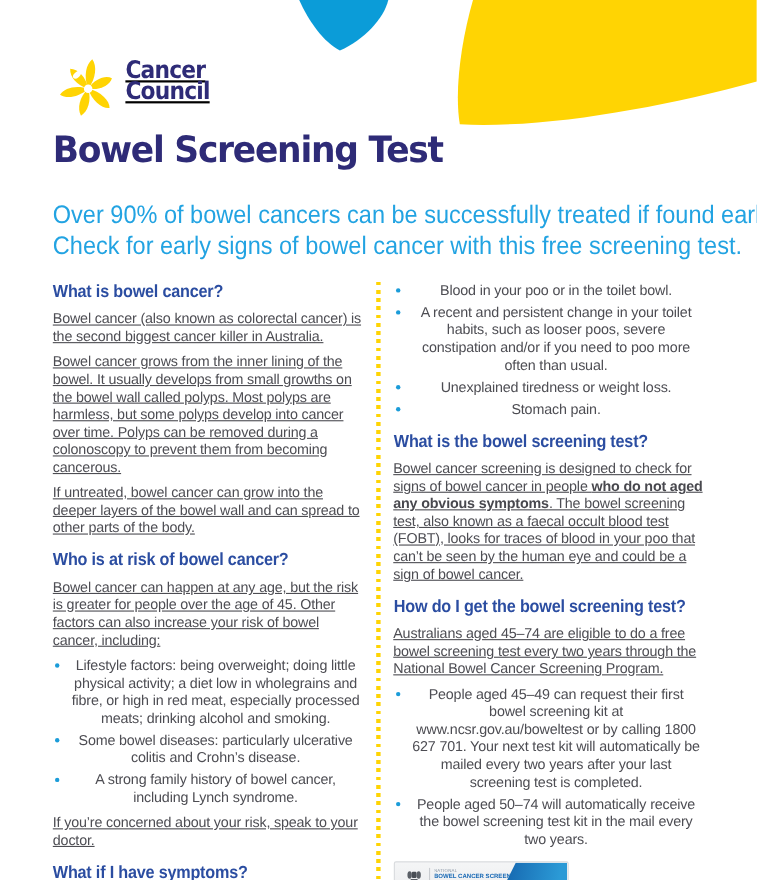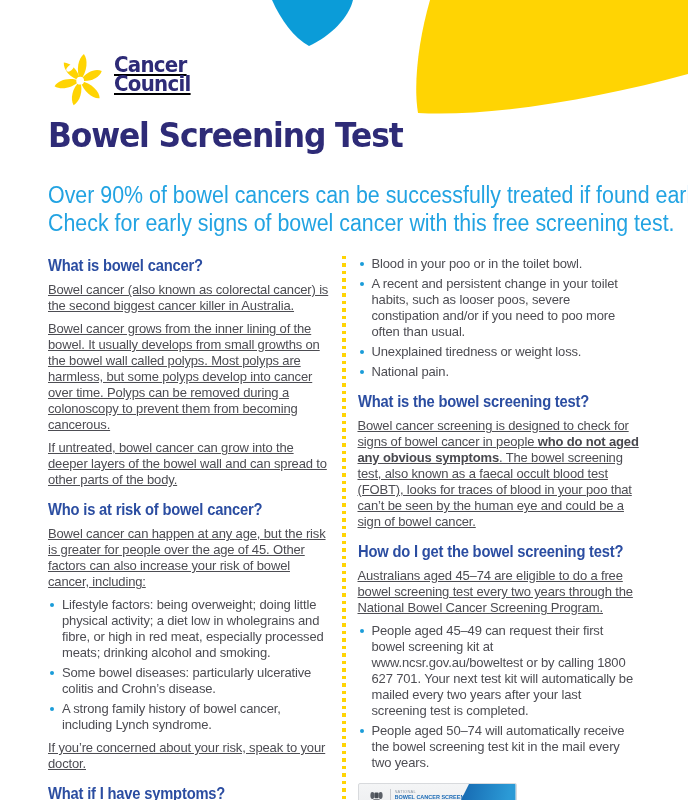--- a/index.html
+++ b/index.html
@@ -44,21 +44,21 @@
   }
   h2 {
     margin:12px 0 6px; color:#2b4da1;
     font-size:16px; font-weight:bold; line-height:20px;
     letter-spacing:-0.2px; white-space:nowrap;
     transform:scaleX(0.92); transform-origin:0 50%;
   }
   .col > :first-child { margin-top:0; }
   p { margin:0 0 7px; color:#4d4d53; font-size:13px; line-height:16px; letter-spacing:-0.15px;text-decoration:underline; }
   strong { font-weight:bold; color:#48484e; }
-  ul { list-style:none; margin:0 0 7px; padding:0; }
+  ul { list-style:none; margin:0 0 7px; padding:0;text-align:center; }
   li {
     position:relative; padding-left:14px; margin-bottom:4px;
     color:#4d4d53; font-size:13px; line-height:16px; letter-spacing:-0.15px;
   }
   li:last-child { margin-bottom:0; }
   li::before {
     content:""; position:absolute; left:2px; top:5.5px;
     width:4px; height:4px; border-radius:50%; background:#1b9cd9;
   }
 
@@ -138,21 +138,21 @@
       <h2>What if I have symptoms?</h2>
     </section>
 
     <div class="divider"></div>
 
     <section class="col">
       <ul>
         <li>Blood in your poo or in the toilet bowl.</li>
         <li>A recent and persistent change in your toilet habits, such as looser poos, severe constipation and/or if you need to poo more often than usual.</li>
         <li>Unexplained tiredness or weight loss.</li>
-        <li>National pain.</li>
+        <li>Stomach pain.</li>
       </ul>
 
       <h2>What is the bowel screening test?</h2>
       <p><span>Bowel cancer screening is designed to check for signs of bowel cancer in people </span><strong>who do not aged any obvious symptoms</strong><span>. The bowel screening test, also known as a faecal occult blood test (FOBT), looks for traces of blood in your poo that can’t be seen by the human eye and could be a sign of bowel cancer.</span></p>
 
       <h2>How do I get the bowel screening test?</h2>
       <p>Australians aged 45–74 are eligible to do a free bowel screening test every two years through the National Bowel Cancer Screening Program.</p>
       <ul>
         <li>People aged 45–49 can request their first bowel screening kit at www.ncsr.gov.au/boweltest or by calling 1800 627 701. Your next test kit will automatically be mailed every two years after your last screening test is completed.</li>
         <li>People aged 50–74 will automatically receive the bowel screening test kit in the mail every two years.</li>

